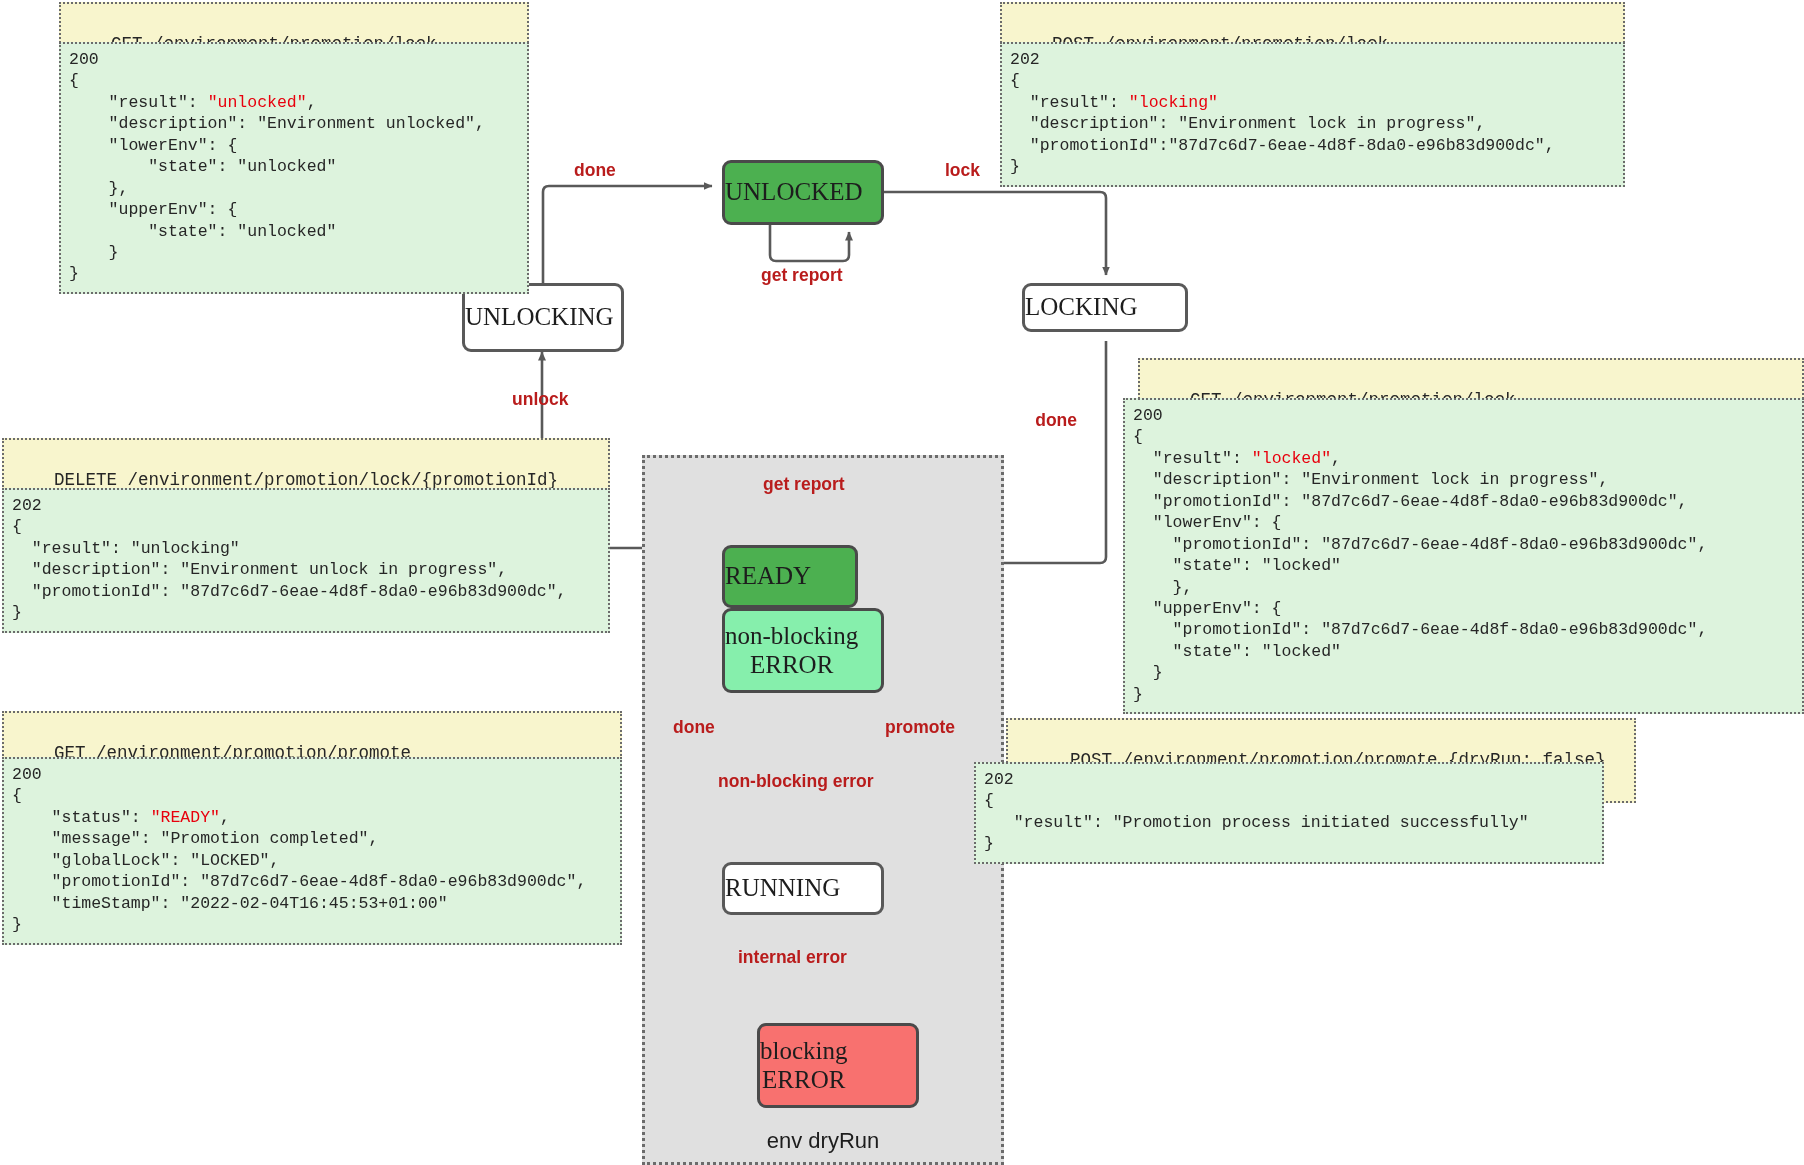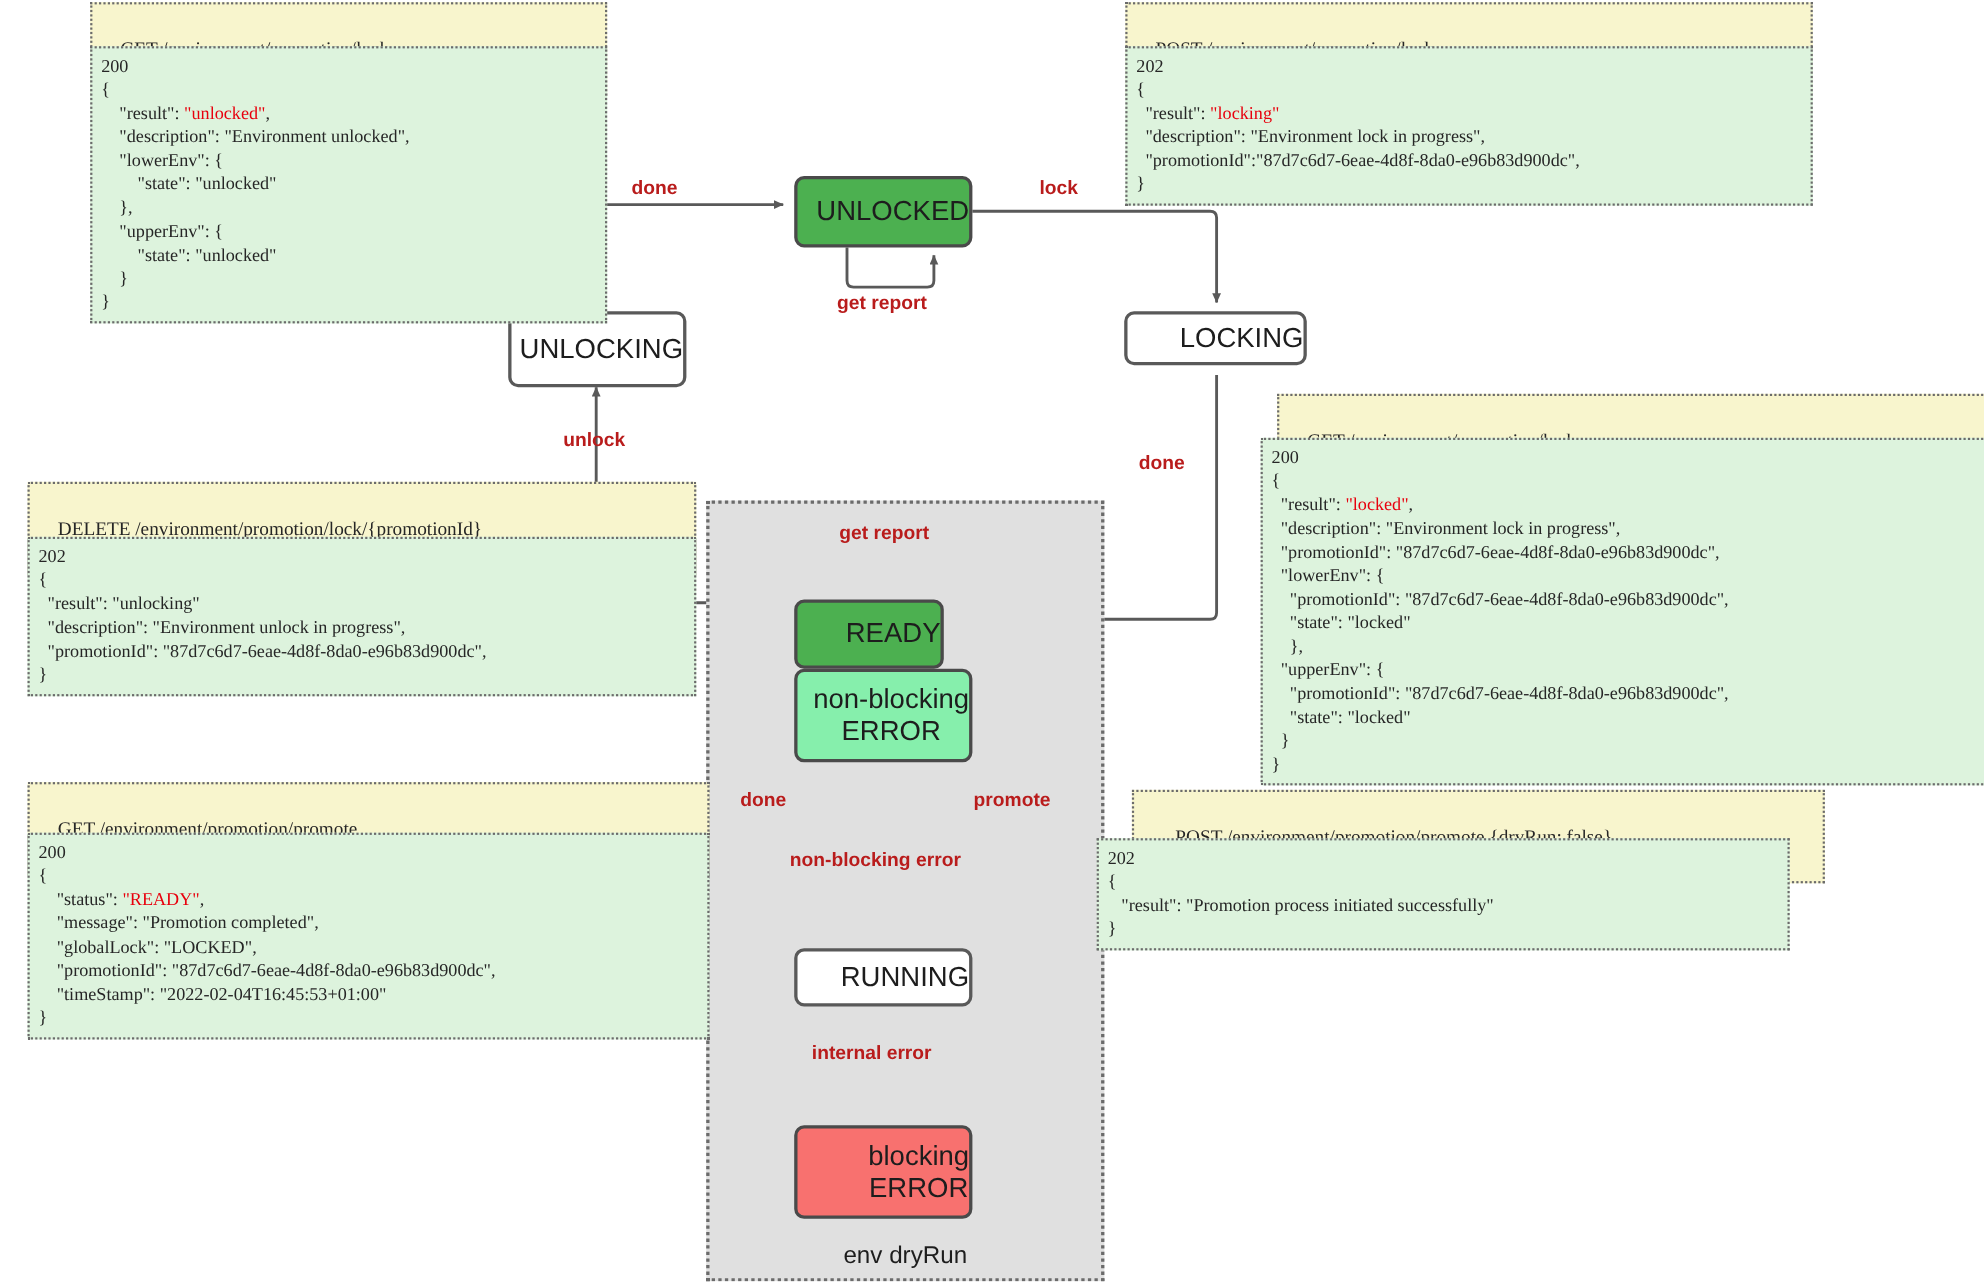--- a/index.html
+++ b/index.html
@@ -25,24 +25,23 @@
     width: 1804px;
     height: 1165px;
     pointer-events: none;
   }
 
   
   .note {
     position: absolute;
     box-sizing: border-box;
     border: 2px dotted #6b6b6b;
-    font-family: Liberation Serif, serif;
+    font-family: Liberation Mono, monospace;
     white-space: pre;
     line-height: 1.30;
-    margin-left: 23px;
   }
   .note-head {
     background: #f8f5cd;
     padding: 6px 8px 7px 8px;
     font-size: 17.5px;
     color: #262626;
   }
   .note-body {
     background: #ddf3dd;
     padding: 5px 8px 7px 8px;
@@ -52,31 +51,31 @@
   .note-body .hl { color: #e8000d; }
 
   
   .node {
     position: absolute;
     box-sizing: border-box;
     border: 3px solid #595959;
     border-radius: 9px;
     display: flex;
     align-items: center;
-    justify-content: flex-end;
+    justify-content: flex-start;
     text-align: center;
-    font-family: Liberation Sans, sans-serif;
+    font-family: Liberation Serif, serif;
     font-size: 25px;
     color: #1d1d1d;
     background: #ffffff;
     line-height: 1.15;
   }
   .node.green { background: #4cb050; border-color: #4a4a4a; }
   .node.pink  { background: #86efac; border-color: #4a4a4a; }
-  .node.red   { background: #f8716f; border-color: #4a4a4a; }
+  .node.red   { background: #f8716f; border-color: #4a4a4a; margin-left: 35px; }
 
   
   .group-box {
     position: absolute;
     box-sizing: border-box;
     background: #e0e0e0;
     border: 3px dotted #6b6b6b;
   }
   .group-label {
     position: absolute;

